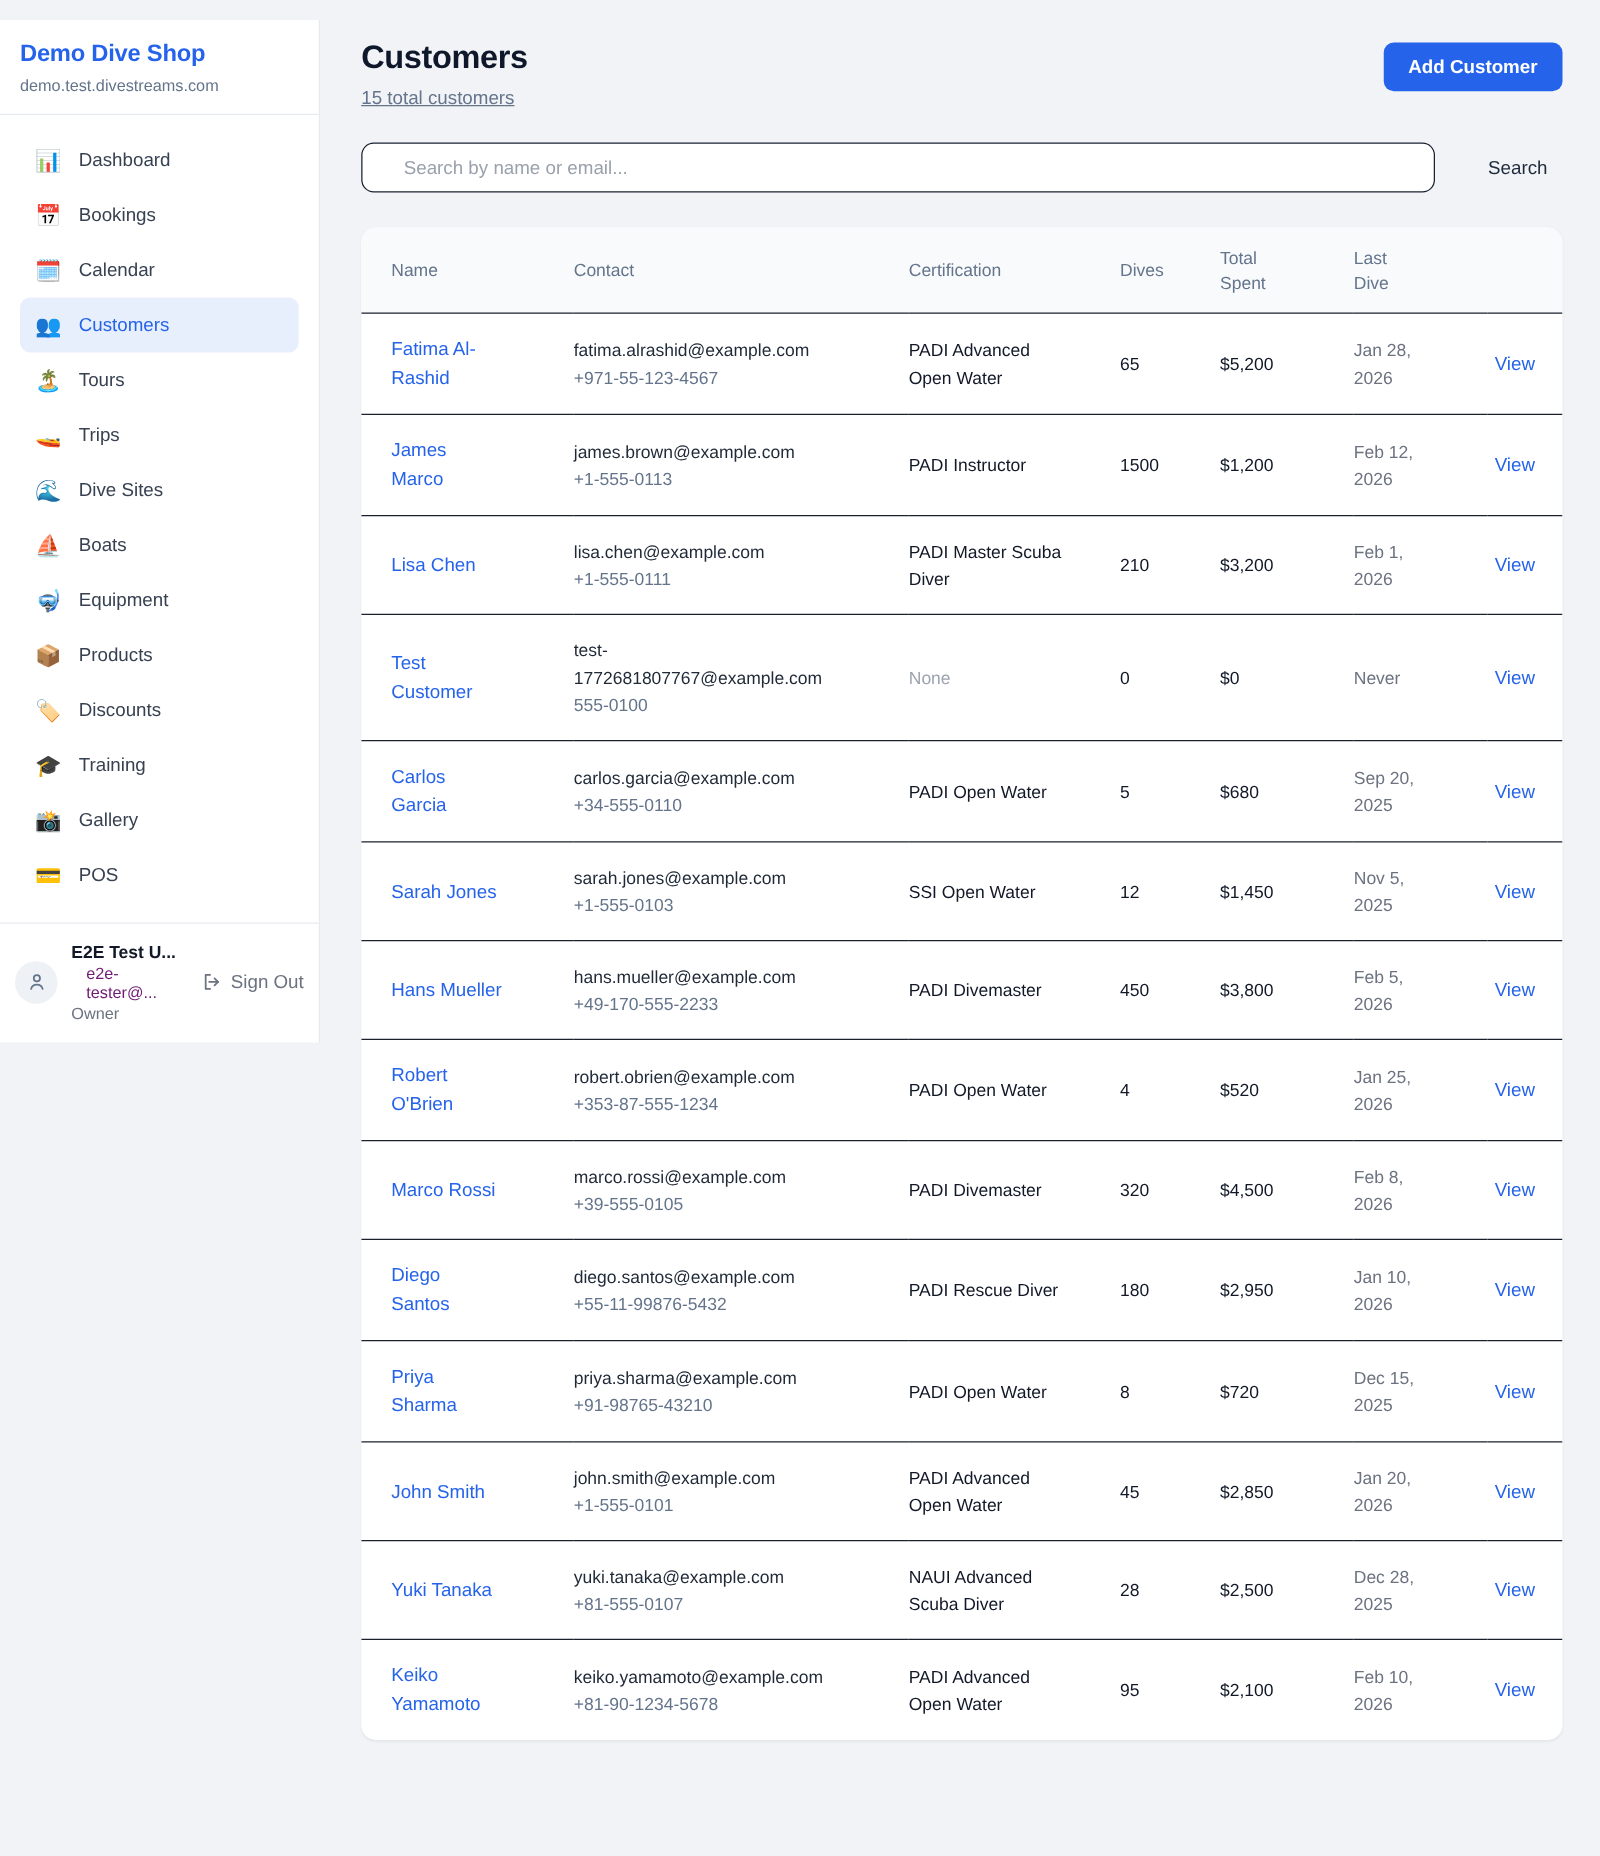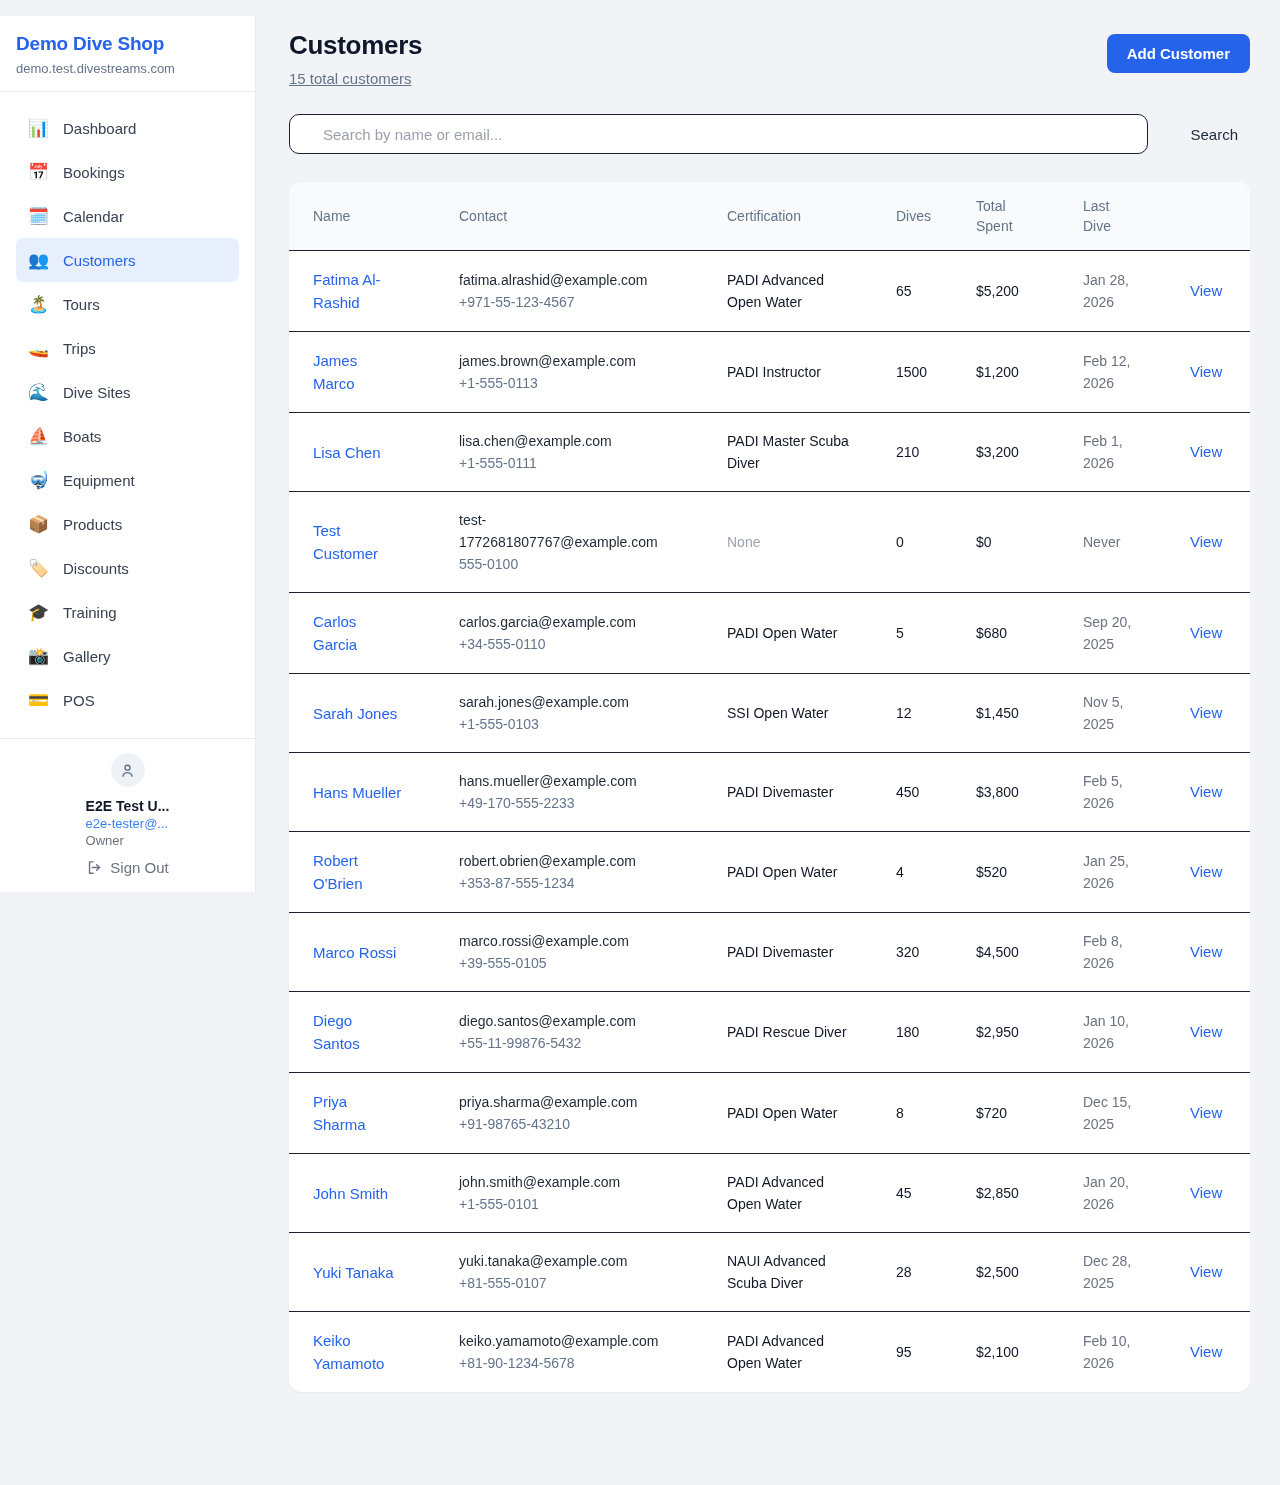--- a/index.html
+++ b/index.html
@@ -26,30 +26,30 @@
     display: flex; align-items: center; gap: 12px;
     height: 44px; padding: 0 11px; border-radius: 8px;
     font-size: 15px; color: #374151; text-decoration: none;
     cursor: pointer;
   }
   .nav-item.active { background: #e7effc; color: #2563eb; font-weight: 500; }
   .nav-icon { width: 24px; font-size: 17px; text-align: center; line-height: 1; }
 
   .sidebar-footer {
     border-top: 1px solid #e7eaee; margin-top: 6px;
-    padding: 14px 12px; display: flex; align-items: center; gap: 11px; flex-direction: column;
+    padding: 14px 12px; display: flex; align-items: center; gap: 11px;
   }
   .avatar {
     width: 34px; height: 34px; border-radius: 50%;
     background: #eef1f5; flex: none;
     display: flex; align-items: center; justify-content: center;
   }
   .user-info { flex: 1; min-width: 0; }
   .user-name { font-size: 14px; font-weight: 700; color: #111827; margin-bottom: 2px; }
-  .user-email { font-size: 13px; color: #3b82f6; margin-bottom: 2px; }
+  .user-email { font-size: 13px; color: #701a75; margin-bottom: 2px; margin-left: 12px; }
   .user-role { font-size: 13px; color: #6b7280; }
   .signout {
     display: flex; align-items: center; gap: 7px;
     color: #6b7280; font-size: 15px; text-decoration: none;
     background: none; border: none; cursor: pointer;
     font-family: inherit; flex: none;
   }
 
   
   .main { margin-left: 256px; padding: 30px 30px 32px 33px; }
@@ -115,21 +115,21 @@
   .name-link {
     color: #2563eb; text-decoration: none;
     font-size: 15px; font-weight: 500;
     display: inline-block; max-width: 90px; line-height: 23px;
   }
   .cell-email { color: #1f2937; max-width: 212px; overflow-wrap: break-word; }
   .cell-phone { color: #64748b; max-width: 212px; }
   .cell-cert  { color: #111827; max-width: 124px; }
   .cell-cert.muted { color: #9ca3af; }
   .cell-last  { color: #6b7280; max-width: 74px; }
-  .td-view { text-align: left; padding-right: 22px; }
+  .td-view { text-align: right; padding-right: 22px; }
   .view-link { color: #2563eb; text-decoration: none; font-size: 15px; font-weight: 500; }
 </style>
 </head>
 <body>
 
 <aside class="sidebar">
   <div class="brand">
     <div class="brand-title">Demo Dive Shop</div>
     <div class="brand-subtitle">demo.test.divestreams.com</div>
   </div>

